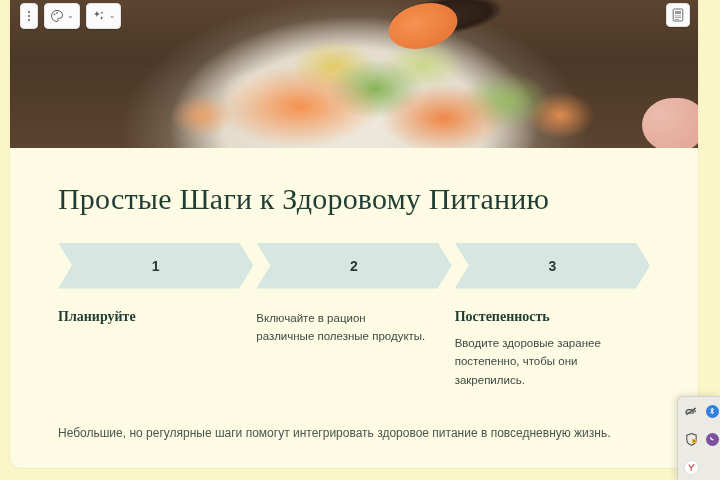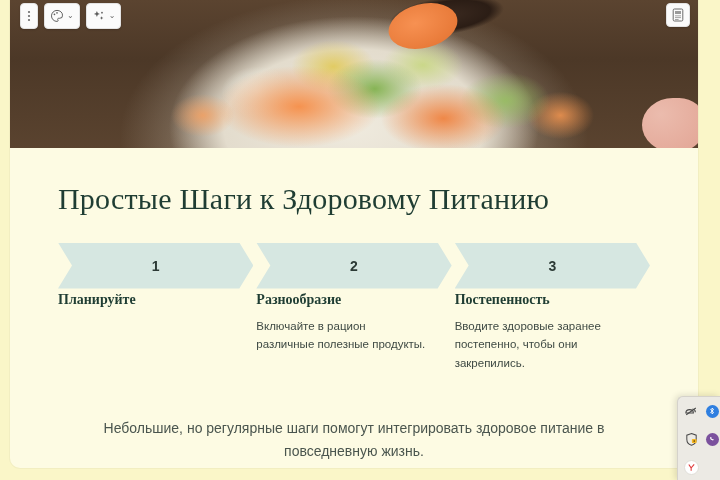--- a/index.html
+++ b/index.html
@@ -167,21 +167,21 @@
     font-size: 14px;
     font-weight: bold;
     -webkit-clip-path: polygon(0 0, calc(100% - 14px) 0, 100% 50%, calc(100% - 14px) 100%, 0 100%, 14px 50%);
     clip-path: polygon(0 0, calc(100% - 14px) 0, 100% 50%, calc(100% - 14px) 100%, 0 100%, 14px 50%);
     cursor: pointer;
   }
 
   
   #steps-text {
     display: flex;
-    margin-top: 3px;
+    margin-top: 20px;
     gap: 3px;
   }
   .step-col {
     flex: 1;
     padding-right: 26px;
     box-sizing: border-box;
   }
   .step-head {
     font-family: "Liberation Serif", serif;
     font-weight: bold;
@@ -190,25 +190,24 @@
     margin: 0 0 9px 0;
   }
   .step-body {
     margin: 0;
     font-size: 11.5px;
     line-height: 1.65;
     color: #3f4a44;
   }
 
   #footnote {
-    margin: 44px 0 0 0;
-    font-size: 14px;
+    margin: 34px 0 0 0;
+    font-size: 12px;
     line-height: 1.6;
     color: #4a554e;
-    text-align: center;
   }
 
   
   #ext-popup {
     position: absolute;
     right: 0;
     top: 396px;
     width: 42px;
     height: 84px;
     background: #eceae4;
@@ -299,21 +298,20 @@
         <div class="step-chevron">
           <span>3</span>
         </div>
       </div>
 
       <div id="steps-text">
         <div class="step-col">
           <p class="step-head">Планируйте</p>
         </div>
         <div class="step-col">
-          <p class="step-head">Разнообразие</p>
           <p class="step-body">Включайте в рацион различные полезные продукты.</p>
         </div>
         <div class="step-col">
           <p class="step-head">Постепенность</p>
           <p class="step-body">Вводите здоровые заранее постепенно, чтобы они закрепились.</p>
         </div>
       </div>
 
       <p id="footnote">Небольшие, но регулярные шаги помогут интегрировать здоровое питание в повседневную жизнь.</p>
     </div>

